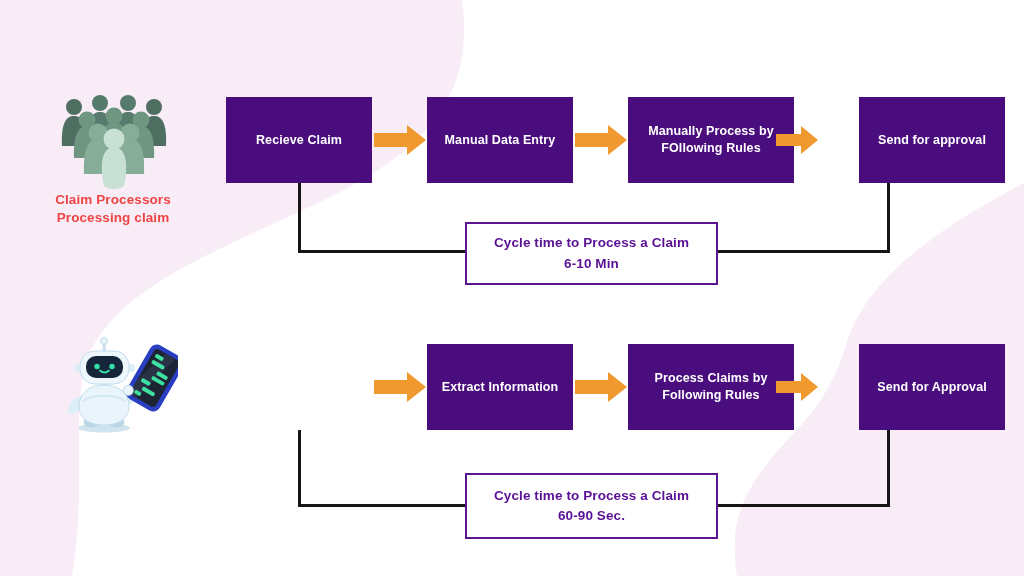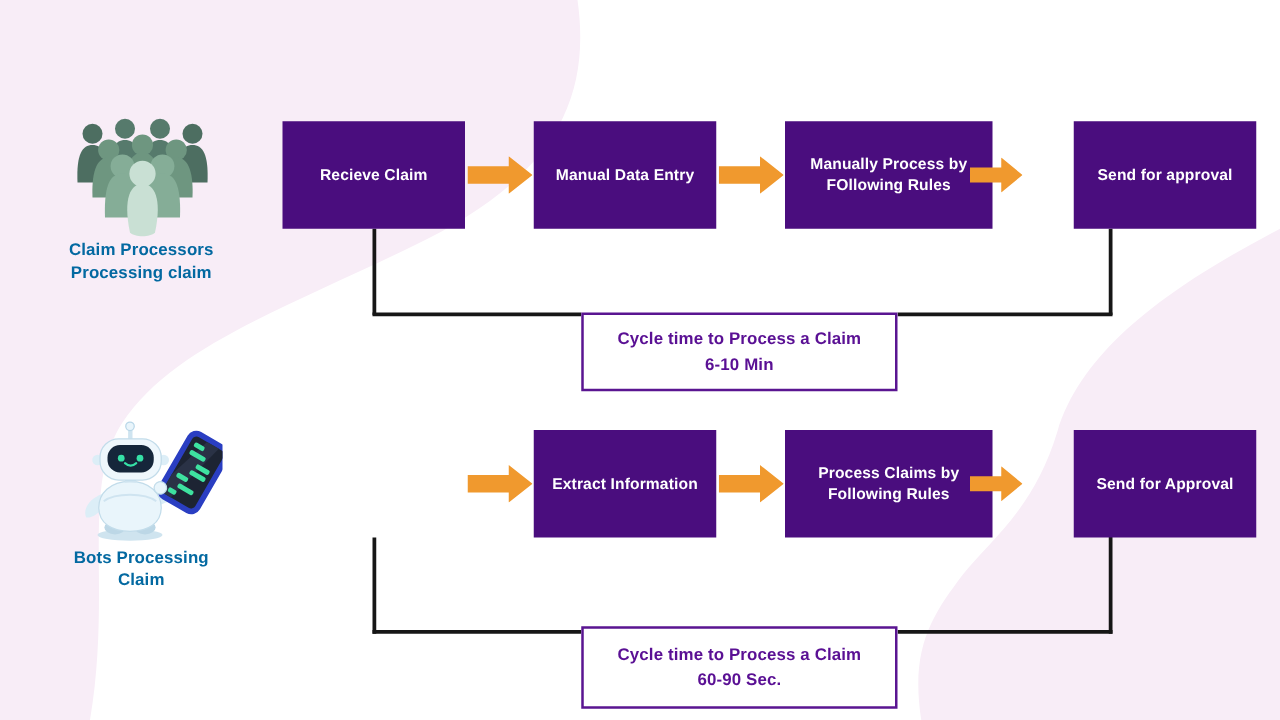--- a/index.html
+++ b/index.html
@@ -6,21 +6,21 @@
   .stage{
     position:relative;width:1024px;height:576px;overflow:hidden;
     background:#ffffff;font-family:"Liberation Sans",sans-serif;
   }
   .bg{position:absolute;left:0;top:0;z-index:0;}
   .icon-svg{position:absolute;z-index:2;}
   .people-icon{left:58px;top:92px;width:112px;height:100px;}
   .robot-icon{left:58px;top:328px;width:120px;height:106px;}
   .actor-label{
     position:absolute;z-index:2;width:170px;text-align:center;
-    color:#0369a1;font-weight:bold;font-size:13.5px;line-height:1.35;
+    color:#ef4444;font-weight:bold;font-size:13.5px;line-height:1.35;
     white-space:pre-line;letter-spacing:.1px;
   }
   .al1{left:28px;top:191px;}
   .al2{left:28px;top:437px;}
   .node{
     position:absolute;z-index:2;background:#4a0d7e;color:#ffffff;
     display:flex;align-items:center;justify-content:center;text-align:center;
     font-weight:bold;font-size:12.5px;line-height:1.35;white-space:pre-line;
     padding:0 4px;box-sizing:border-box;letter-spacing:.1px;
   }
@@ -41,21 +41,21 @@
   .v2{left:887px;top:183px;width:3px;height:69px;}
   .h2{left:718px;top:250px;width:172px;height:3px;}
   .v3{left:298px;top:430px;width:3px;height:77px;}
   .h3{left:298px;top:504px;width:167px;height:3px;}
   .v4{left:887px;top:429px;width:3px;height:78px;}
   .h4{left:718px;top:504px;width:172px;height:3px;}
   .cycle{
     position:absolute;z-index:3;background:#ffffff;border:2px solid #5a1591;
     display:flex;align-items:center;justify-content:center;text-align:center;
     color:#5a1094;font-weight:bold;font-size:13.5px;line-height:1.5;
-    white-space:pre-line;box-sizing:border-box;letter-spacing:.1px;margin-top:28px;
+    white-space:pre-line;box-sizing:border-box;letter-spacing:.1px;
   }
   .cy1{left:465px;top:222px;width:253px;height:63px;}
   .cy2{left:465px;top:473px;width:253px;height:66px;}
 </style>
 </head>
 <body>
 
 <div class="stage">
 
   <svg class="bg" width="1024" height="576" viewBox="0 0 1024 576" aria-hidden="true">
@@ -150,22 +150,20 @@
         <rect x="-11" y="-15" width="14" height="4" rx="1.5"></rect>
         <rect x="-1" y="-7.5" width="12" height="4" rx="1.5"></rect>
         <rect x="-3" y="-1" width="14" height="4" rx="1.5"></rect>
         <rect x="-11" y="6" width="10" height="4" rx="1.5"></rect>
         <rect x="-6" y="13" width="14" height="4" rx="1.5"></rect>
         <rect x="-11" y="19.5" width="7" height="4" rx="1.5"></rect>
       </g>
       <circle cx="-17" cy="24" r="5" fill="#e9f5fb" stroke="#c2dcea" stroke-width="1"></circle>
     </g>
   </svg>
-  <div class="actor-label al2">Bots Processing
-Claim</div>
 
   <div class="node r2 c2x">Extract Information</div>
   <div class="node r2 c3x">Process Claims by
 Following Rules</div>
   <div class="node r2 c4x">Send for Approval</div>
 
   <svg class="arrow aw a4" viewBox="0 0 52 30">
       <polygon points="0,8 33,8 33,0 52,15 33,30 33,22 0,22" fill="#f0992e"></polygon>
     </svg>
   <svg class="arrow aw a5" viewBox="0 0 52 30">

